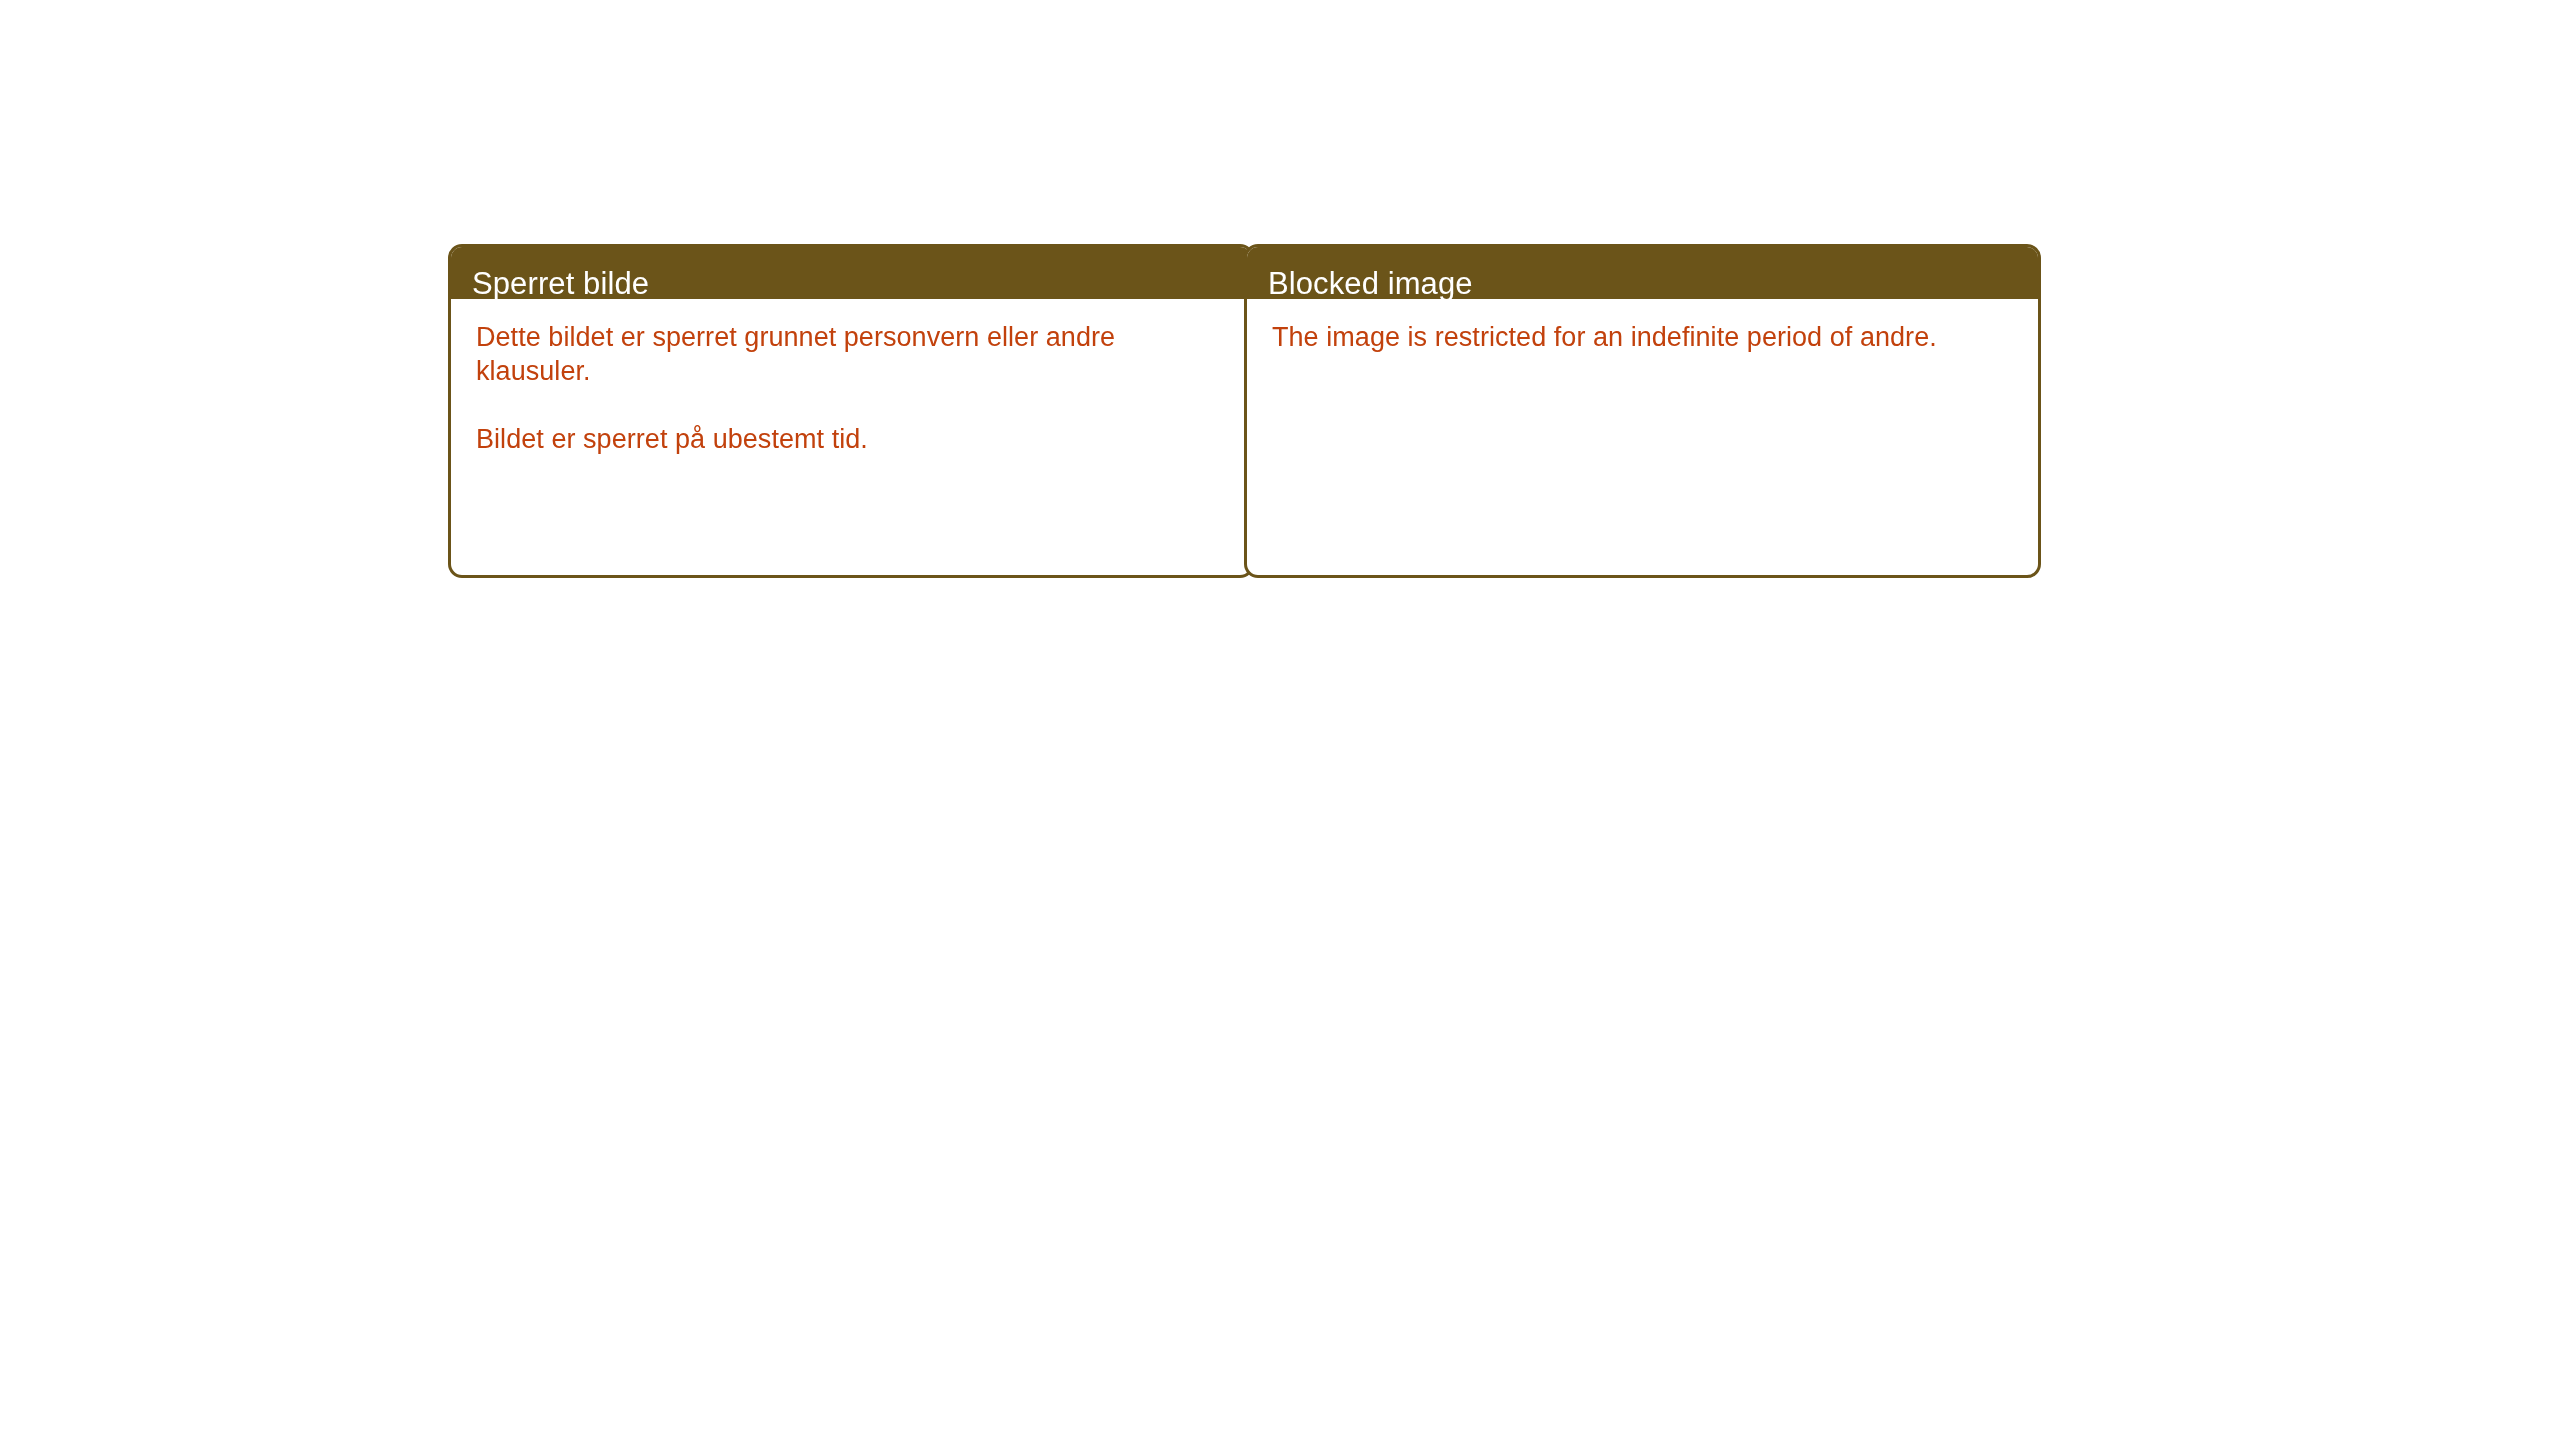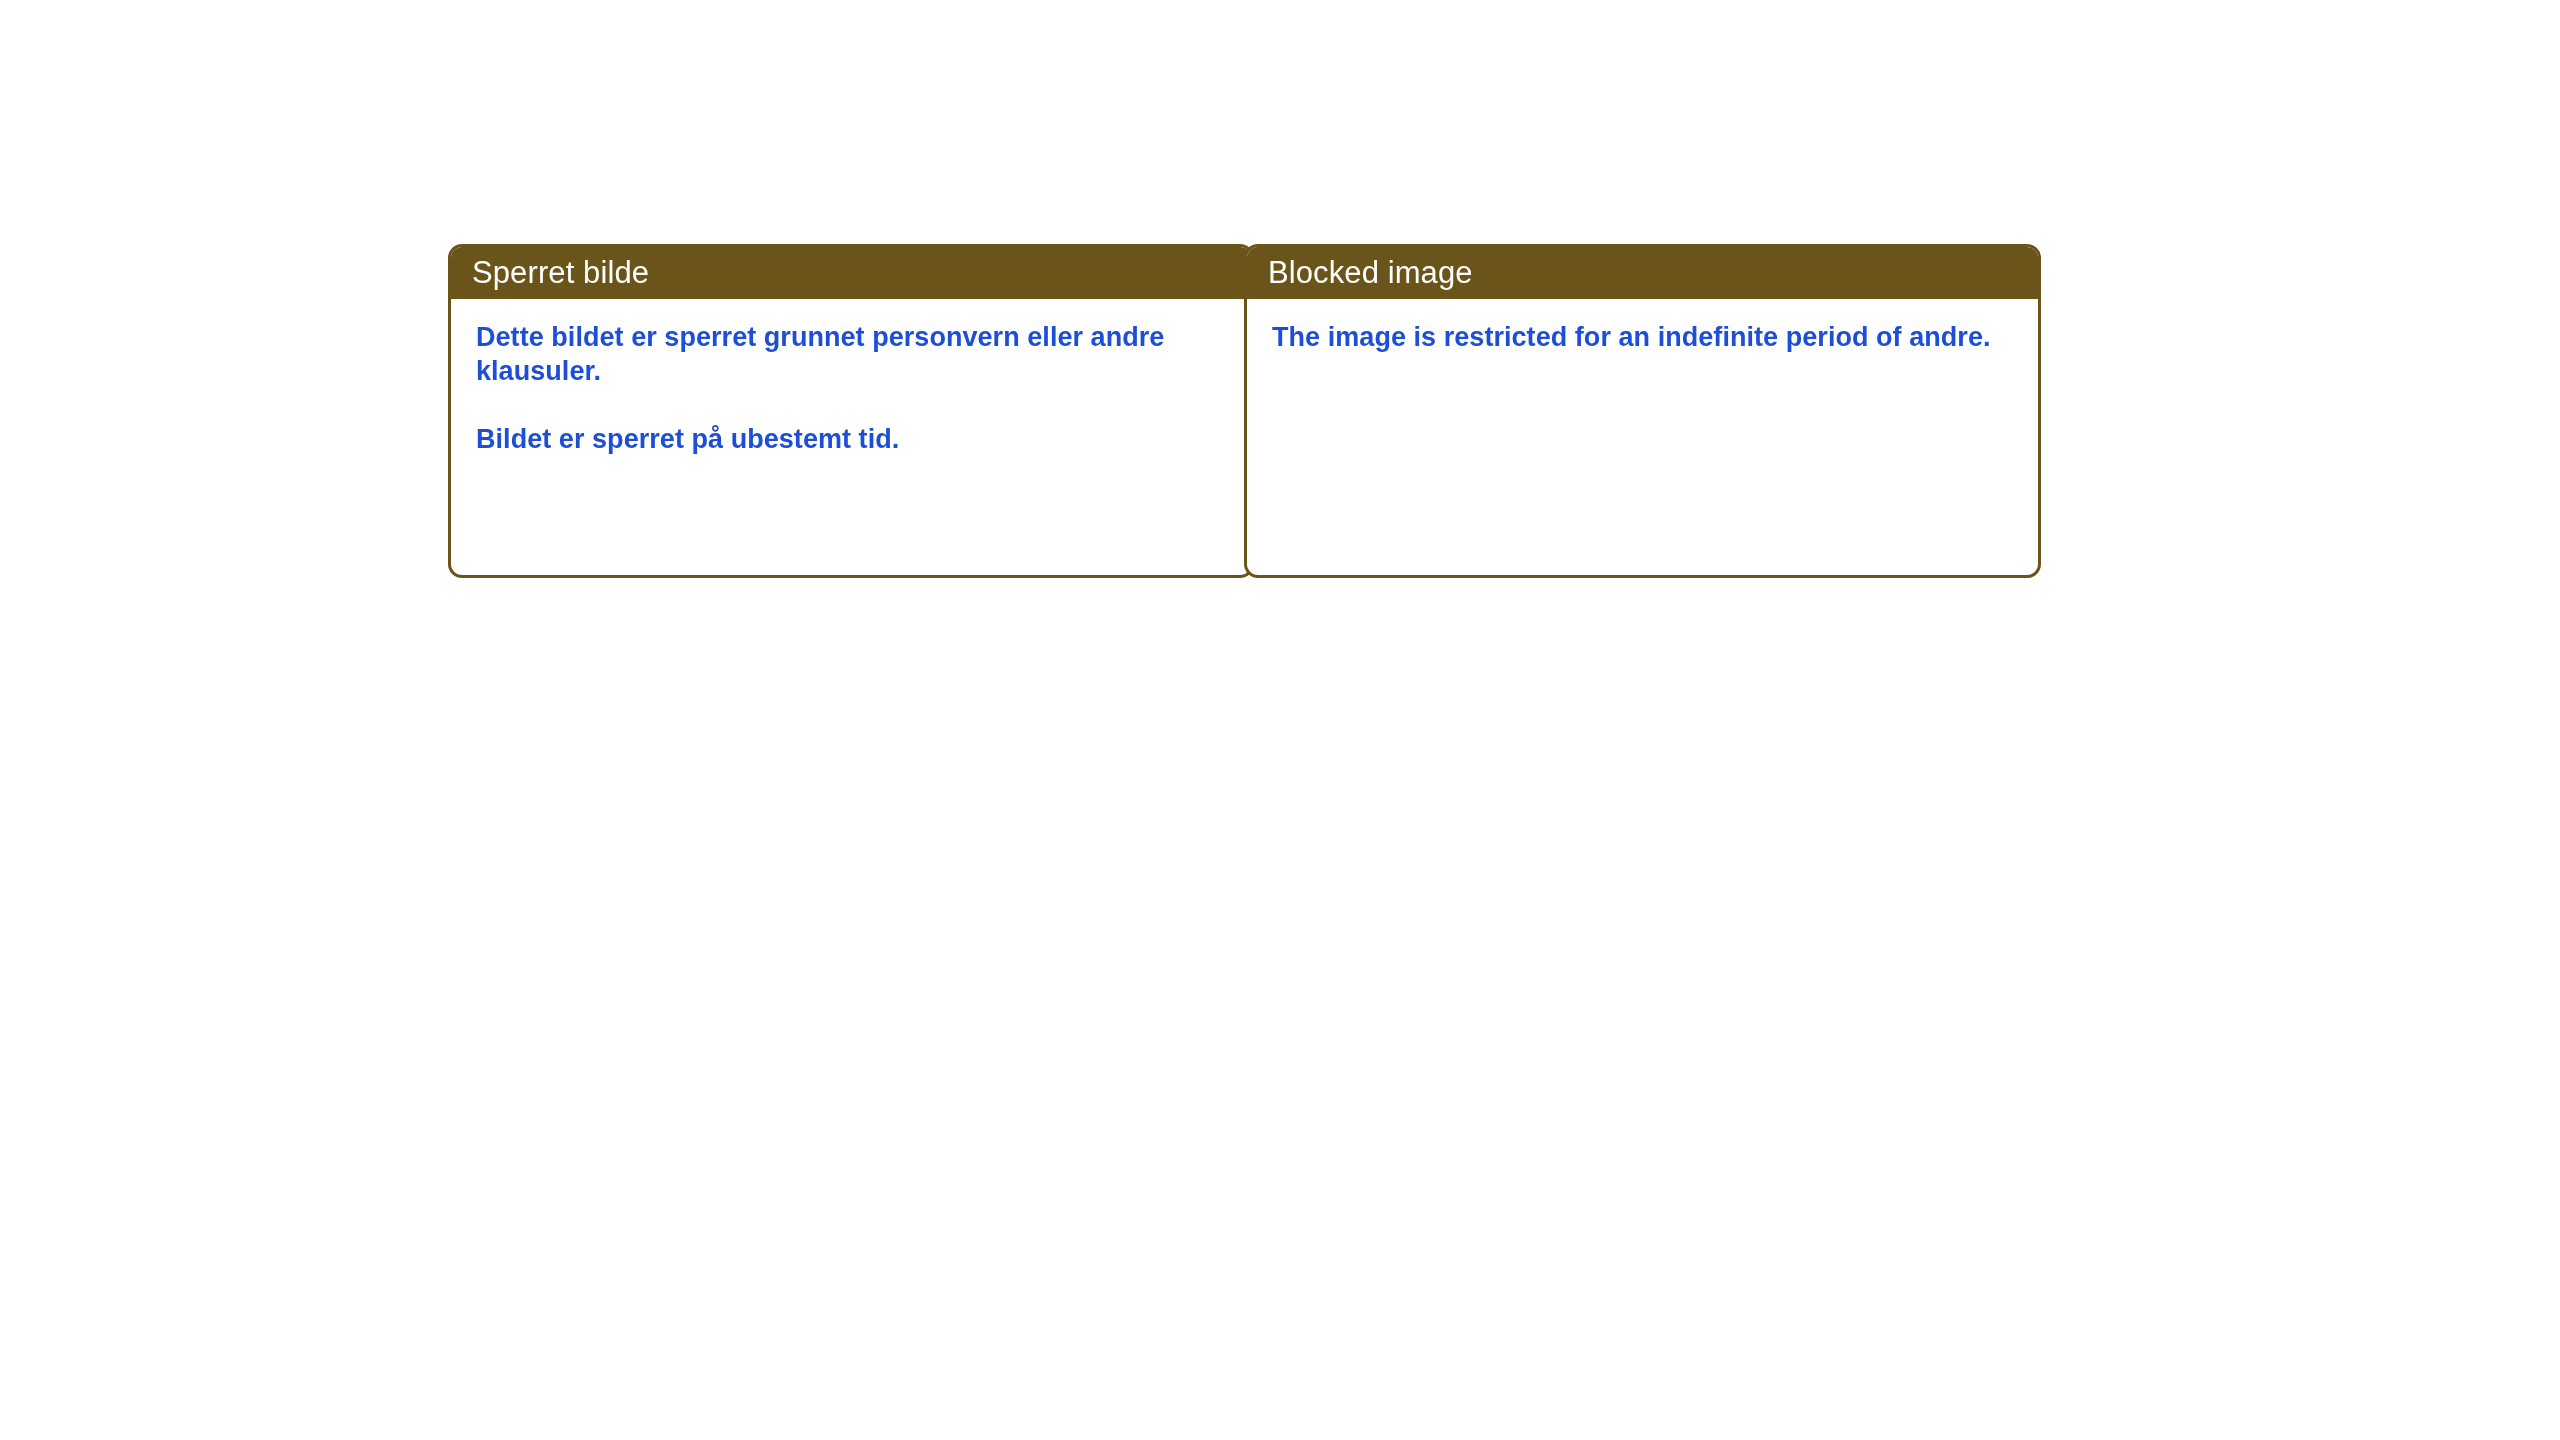--- a/index.html
+++ b/index.html
@@ -46,44 +46,44 @@
     top: 244px;
     width: 797px;
     height: 334px;
   }
 
   .card-header {
     box-sizing: border-box;
     height: 53px;
     background: #6b5419;
     display: flex;
-    align-items: center;
+    align-items: flex-end;
     padding: 0 0 0 22px;
     margin: -1px -1px 0 -1px;
   }
 
   .card-title {
     color: #ffffff;
     font-size: 31px;
     font-weight: 400;
     line-height: 1;
     letter-spacing: 0.1px;
     white-space: nowrap;
   }
 
   .card-body {
     box-sizing: border-box;
     padding: 22px 26px 0 25px;
     background: #ffffff;
   }
 
   .card-paragraph {
-    color: #1d4ed8;
+    color: #c2410c;
     font-size: 27px;
-    font-weight: 700;
+    font-weight: 400;
     line-height: 1.25;
     margin: 0;
     letter-spacing: 0.05px;
   }
 
   .card-paragraph + .card-paragraph {
     margin-top: 34px;
   }
 </style>
 </head>

